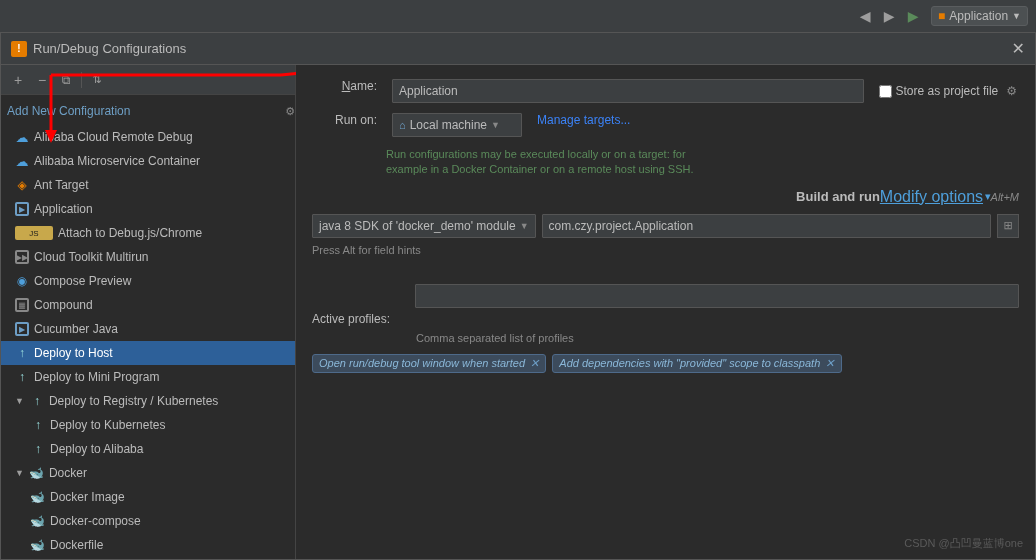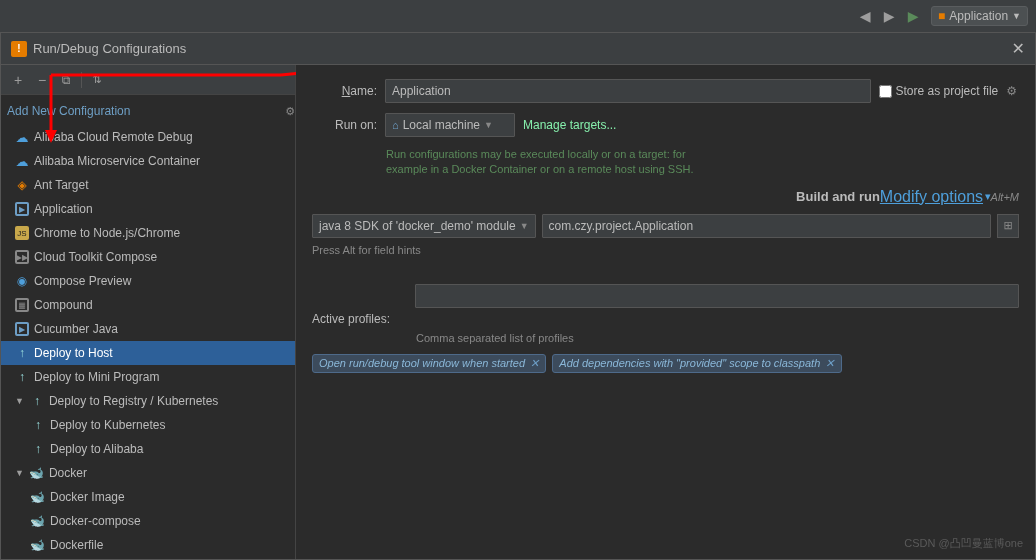--- a/index.html
+++ b/index.html
@@ -163,23 +163,22 @@
     }
 
     
     .form-area {
       padding: 14px 16px 10px 16px;
       flex: 1;
       overflow-y: auto;
     }
     .form-row {
       display: flex;
-      align-items: center;
       margin-bottom: 10px;
-      gap: 8px;
+      gap: 15px;
     }
     .form-label {
       color: #bbbbbb;
       font-size: 12px;
       min-width: 65px;
       text-align: right;
     }
     .form-input {
       flex: 1;
       height: 24px;
@@ -212,21 +211,21 @@
       font-size: 12px;
       gap: 4px;
       cursor: pointer;
       min-width: 130px;
       border-radius: 1px;
     }
     .run-on-select .arrow { font-size: 9px; color: #888; }
     .local-machine-icon { color: #6d9ec6; font-size: 11px; }
 
     .manage-targets-link {
-      color: #86efac;
+      color: #3b82f6;
       font-size: 12px;
       cursor: pointer;
       text-decoration: none;
     }
 
     .hint-text {
       color: #5a8a5a;
       font-size: 11px;
       margin-left: 74px;
       margin-bottom: 10px;
@@ -379,21 +378,21 @@
       width: 14px; height: 14px;
       display: flex; align-items: center; justify-content: center;
       font-size: 13px; color: #4e9fdb;
     }
     .cfg-icon-ant {
       width: 14px; height: 14px;
       display: flex; align-items: center; justify-content: center;
       font-size: 12px; color: #e57c00;
     }
     .cfg-icon-js {
-      width: 14px; height: 14px;
+      width: 38px; height: 14px;
       background: #c8a84b;
       border-radius: 2px;
       display: flex; align-items: center; justify-content: center;
       font-size: 8px; color: #1a1a1a; font-weight: normal;
     }
     .cfg-icon-multi {
       width: 14px; height: 14px;
       border: 2px solid #888;
       border-radius: 2px;
       display: flex; align-items: center; justify-content: center;
@@ -492,26 +491,26 @@
             <span>Ant Target</span>
           </div>
 
           <div class="list-item group-item">
             <div class="item-icon cfg-icon-app">▶</div>
             <span>Application</span>
           </div>
 
           <div class="list-item group-item">
             <div class="item-icon cfg-icon-js">JS</div>
-            <span>Chrome to Node.js/Chrome</span>
+            <span>Attach to Debug.js/Chrome</span>
           </div>
 
           <div class="list-item group-item">
             <div class="item-icon cfg-icon-multi">▶▶</div>
-            <span>Cloud Toolkit Compose</span>
+            <span>Cloud Toolkit Multirun</span>
           </div>
 
           <div class="list-item group-item">
             <div class="item-icon cfg-icon-compose">◉</div>
             <span>Compose Preview</span>
           </div>
 
           <div class="list-item group-item">
             <div class="item-icon cfg-icon-multi">▦</div>
             <span>Compound</span>

